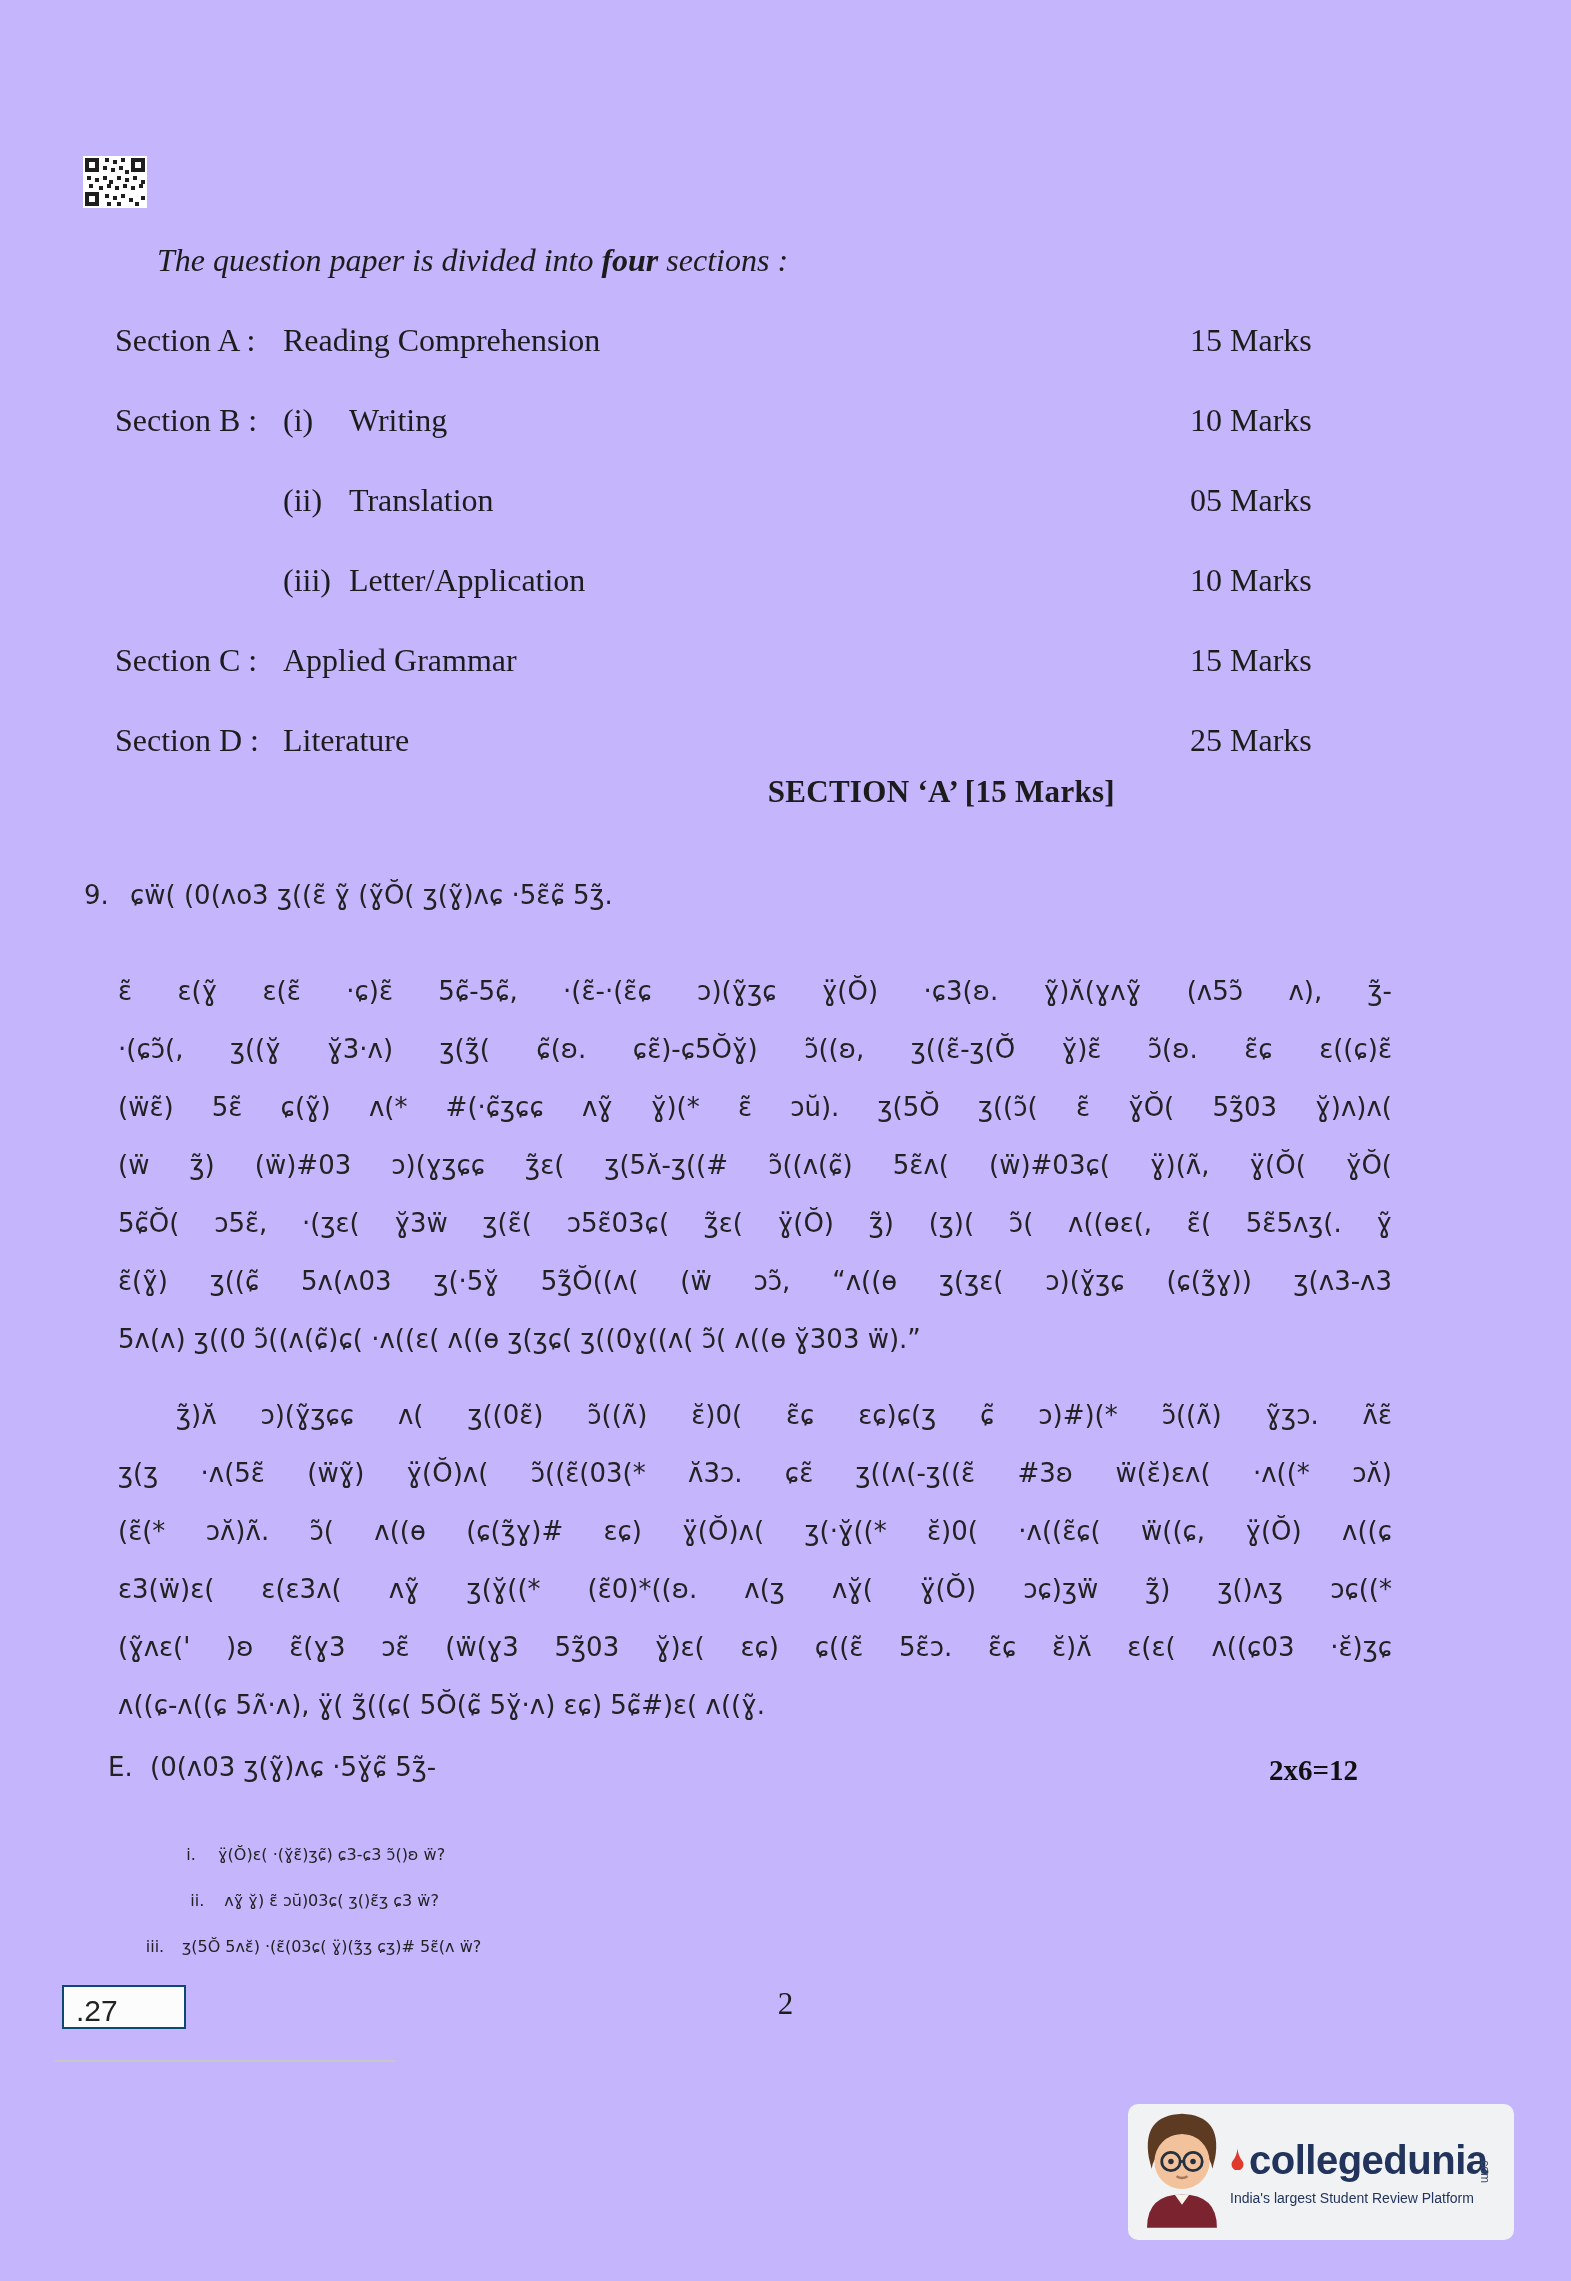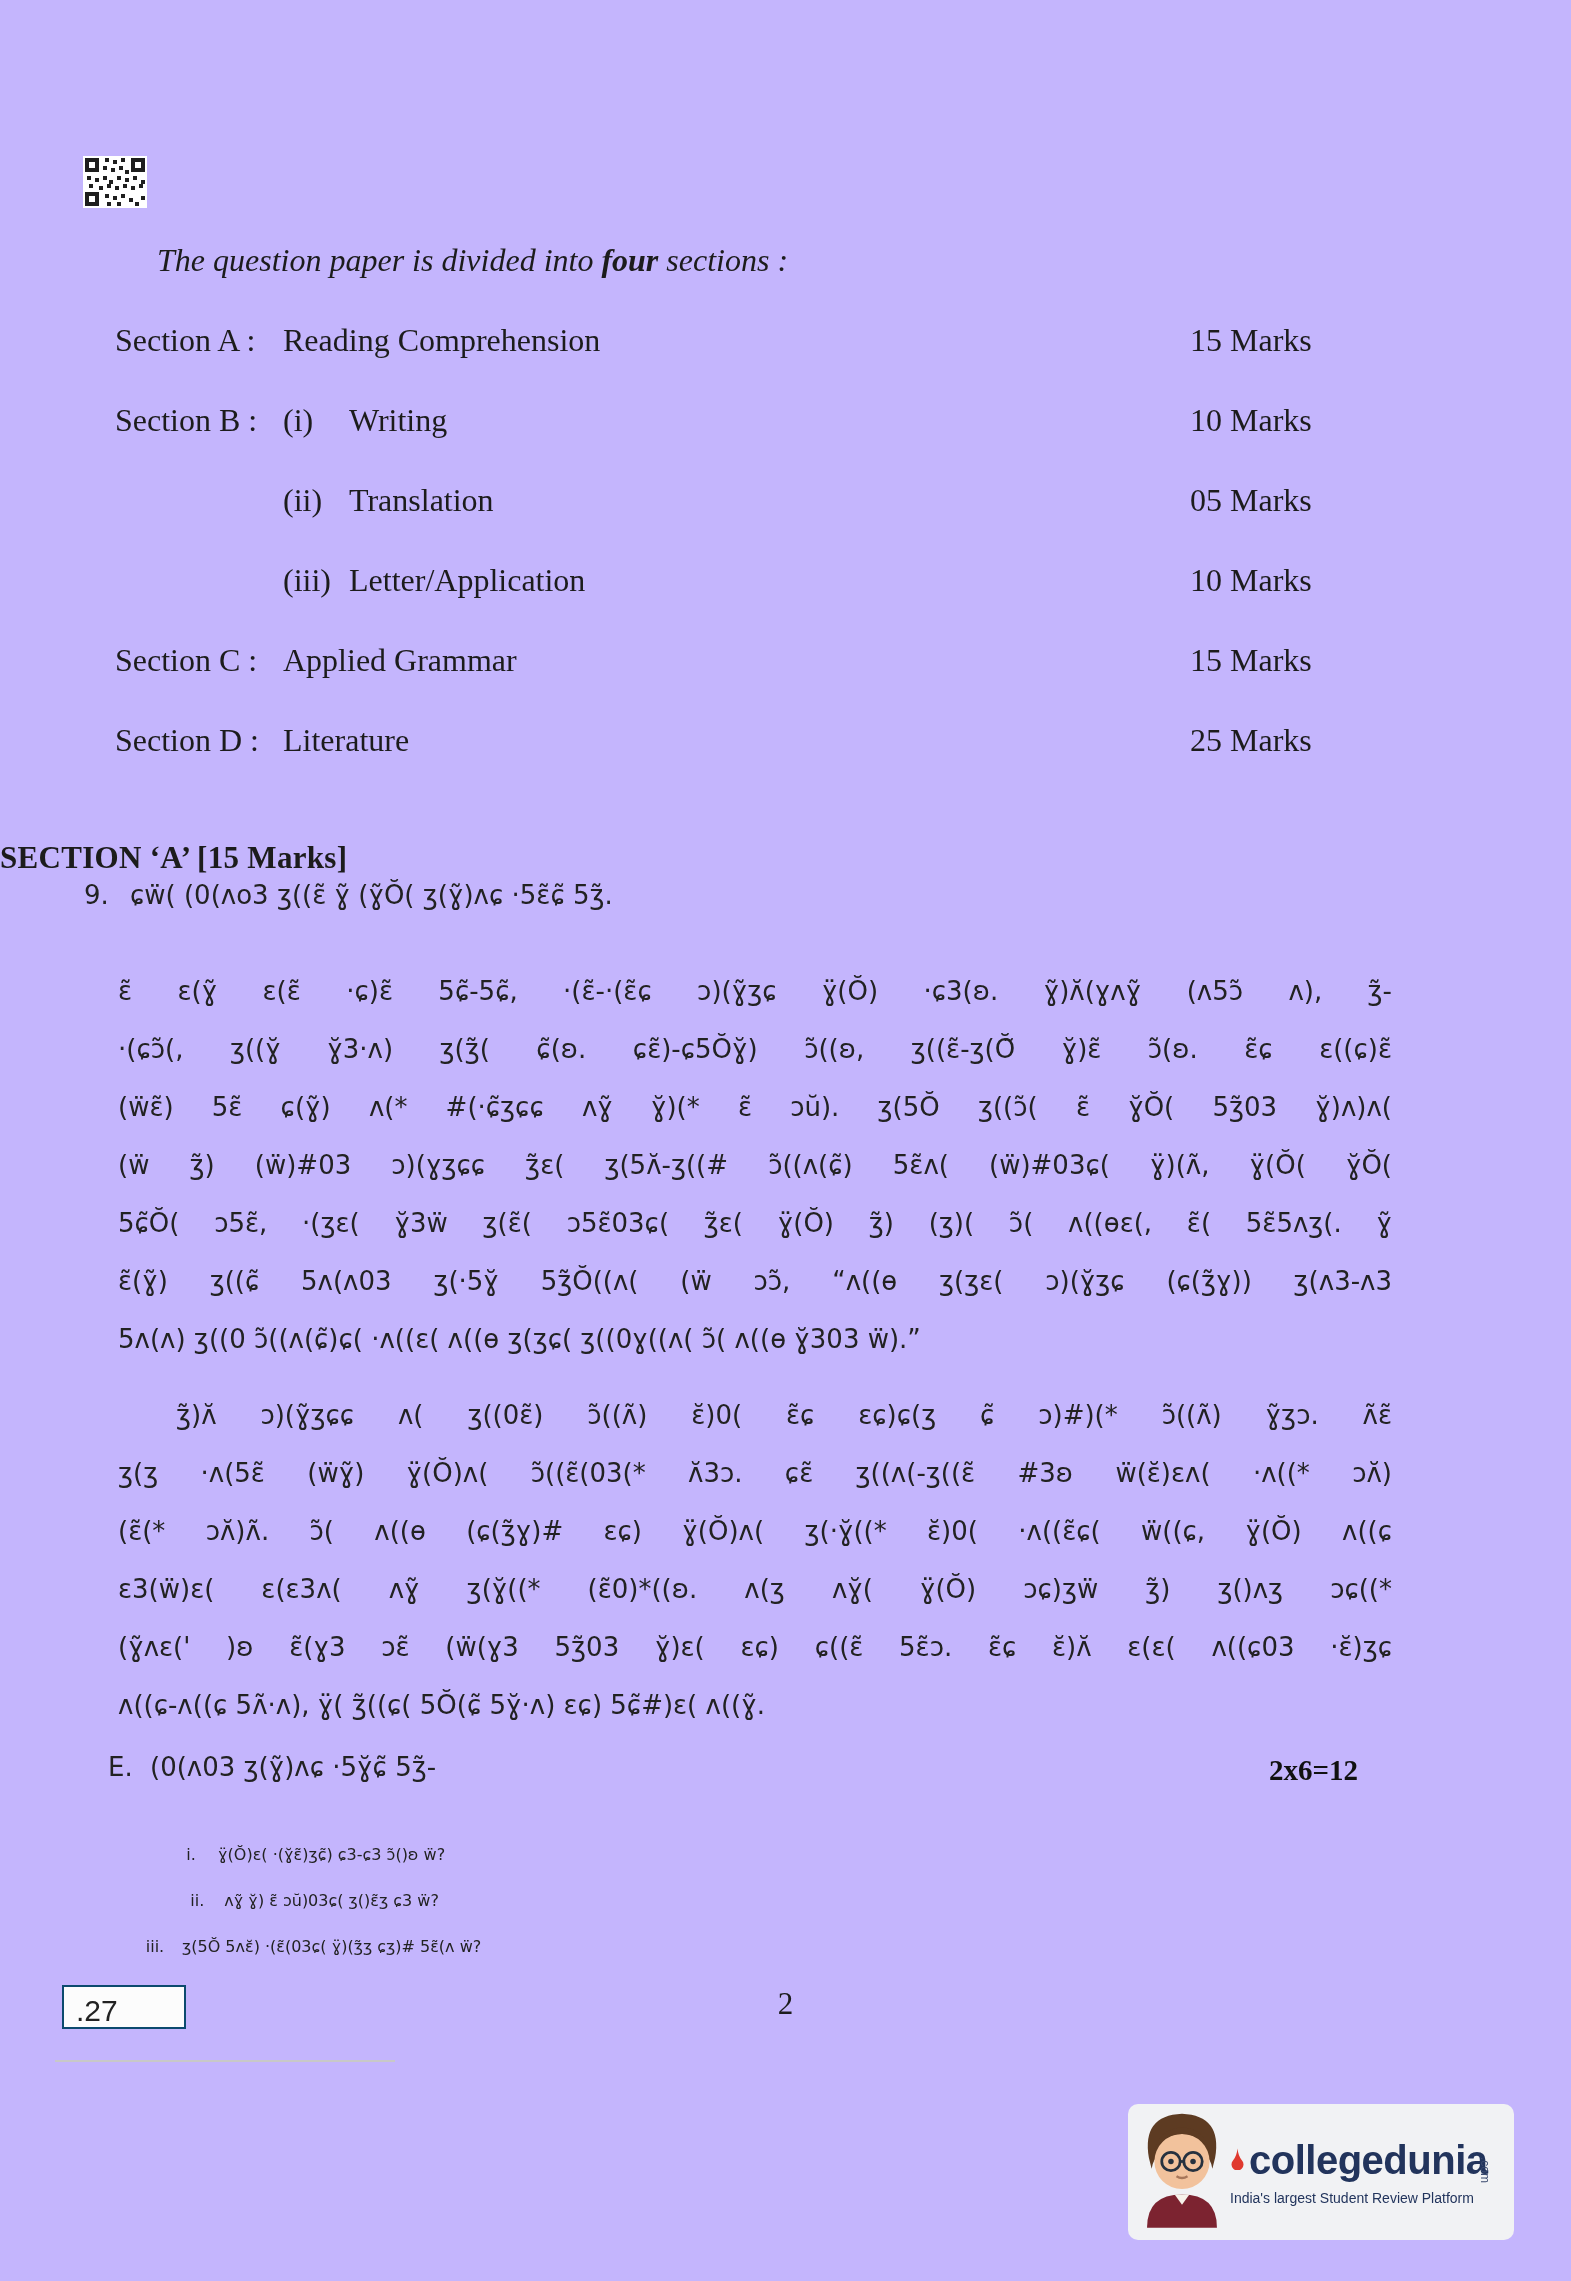--- a/index.html
+++ b/index.html
@@ -14,21 +14,21 @@
 
   .intro { position:absolute; left:157px; top:242px; font-style:italic; font-size:32px; }
   .intro b { font-weight:700; }
 
   .sections { position:absolute; left:115px; top:318px; width:1286px; font-size:32px; }
   .srow { position:relative; height:80px; line-height:44px; }
   .srow .head { display:inline-block; width:168px; }
   .srow .num  { display:inline-block; width:66px; }
   .srow .marks { position:absolute; left:1075px; top:0; }
 
-  .heading { position:absolute; top:840px; left:0; width:1115px; text-align:left;
+  .heading { position:absolute; top:774px; left:0; width:1115px; text-align:right;
              font-weight:700; font-size:31px; letter-spacing:0.3px; }
 
   .script { font-family:"DejaVu Sans", sans-serif; color:#222; }
 
   .q1 { position:absolute; left:84px; top:880px; width:1320px; font-size:26px; white-space:nowrap; }
   .q1 .qnum { display:inline-block; width:46px; }
 
   .para { position:absolute; left:118px; width:1274px; font-size:26px; }
   .p1 { top:962px; }
   .p2 { top:1386px; }

